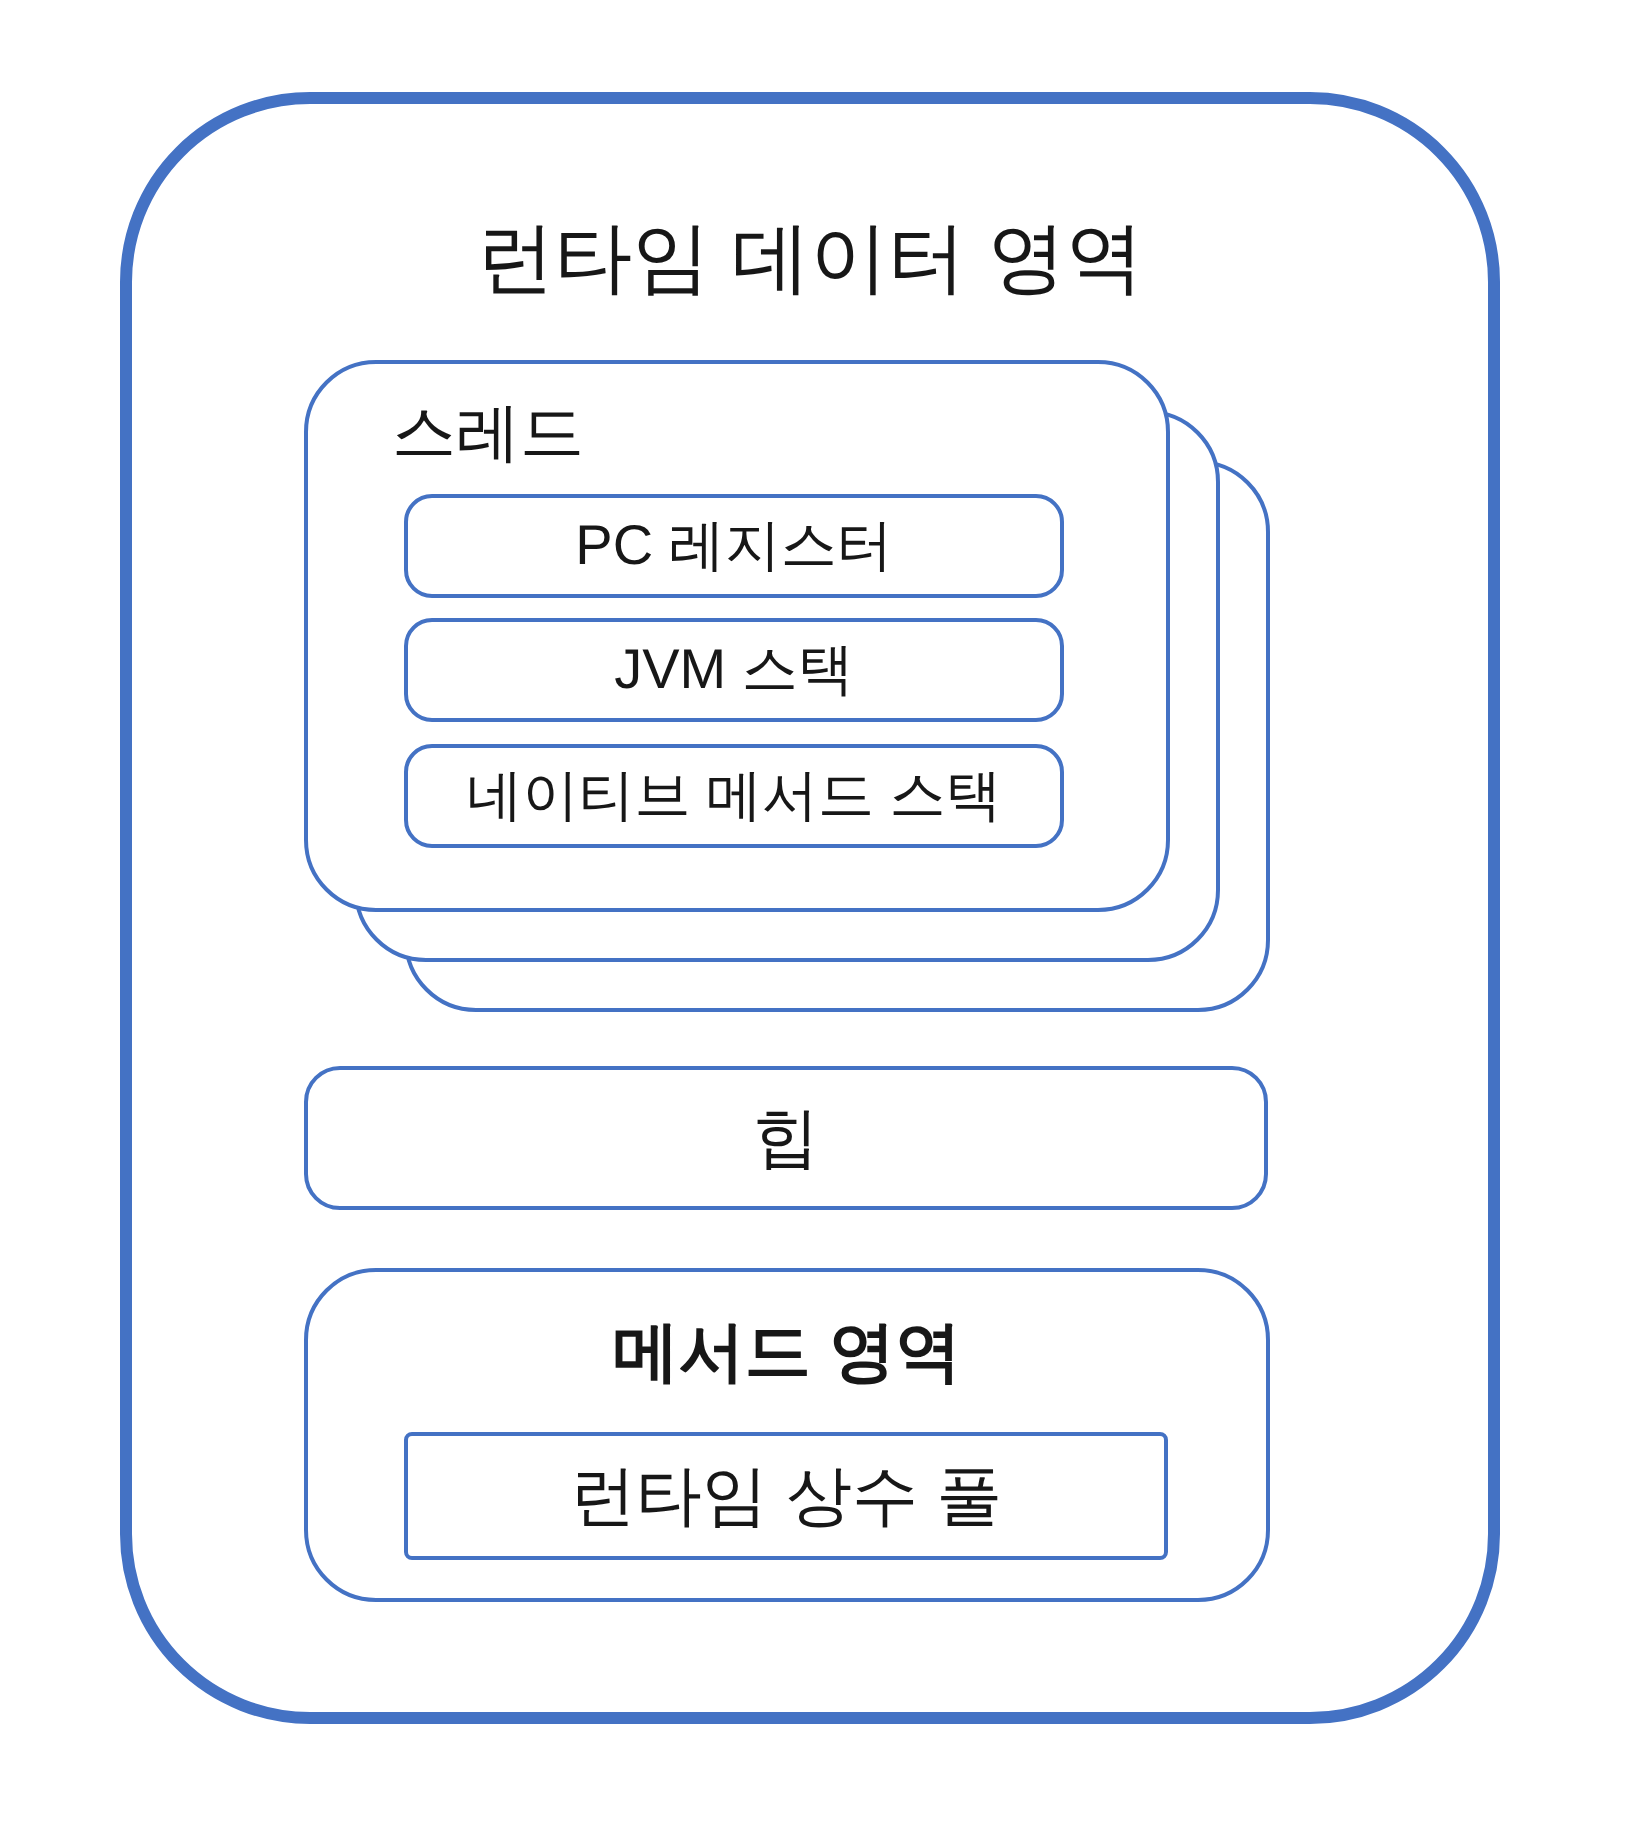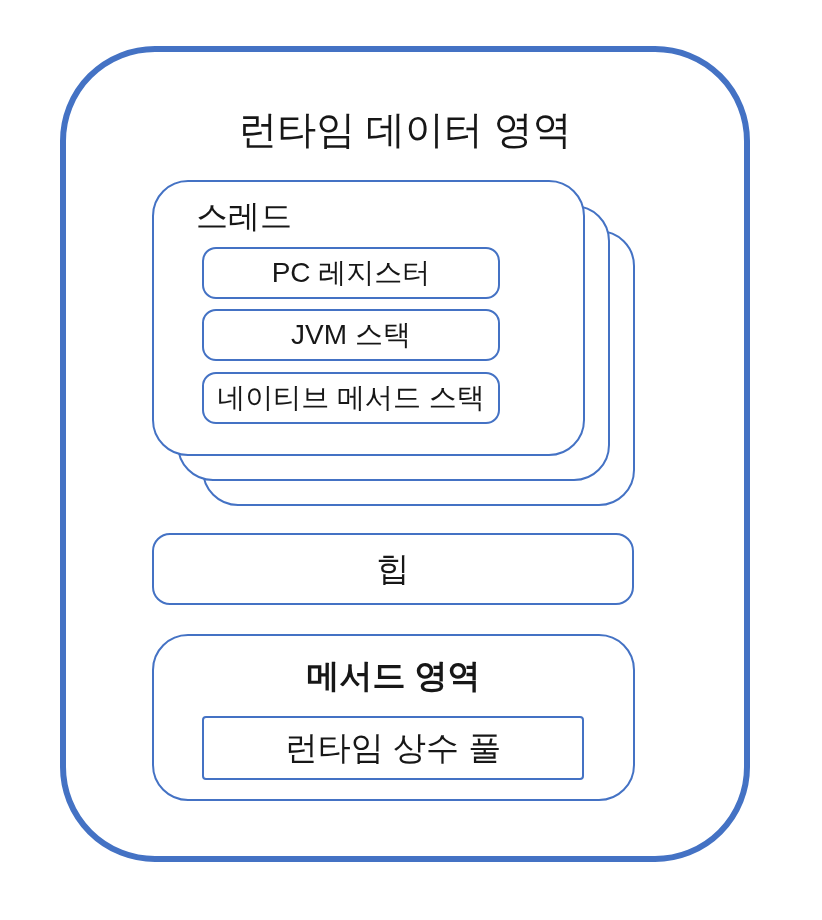--- a/index.html
+++ b/index.html
@@ -56,21 +56,21 @@
     top: 196px;
     width: 380px;
     font-size: 32px;
     line-height: 40px;
     white-space: nowrap;
     margin-left: 44px;
   }
 
   .inner-box {
     left: 202px;
-    width: 298px;
+    width: 330px;
     height: 52px;
     border: 2px solid #4472C4;
     border-radius: 14px;
     background: #ffffff;
     display: flex;
     align-items: center;
     justify-content: center;
     font-size: 28px;
     white-space: nowrap;
   }

